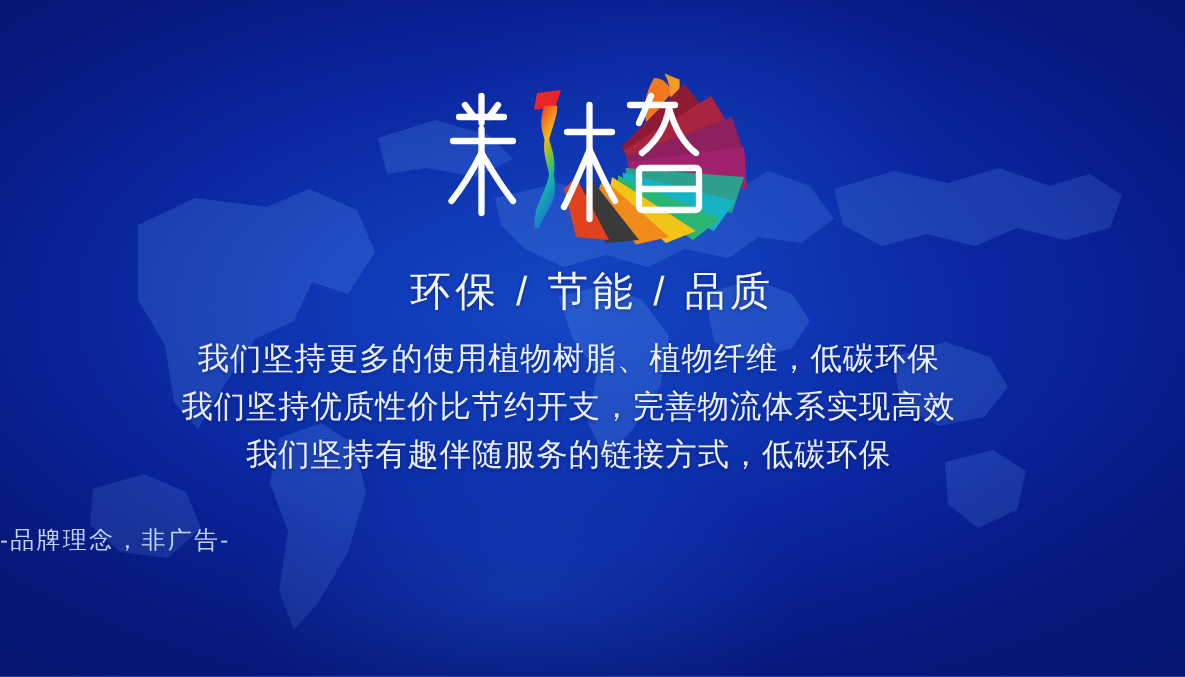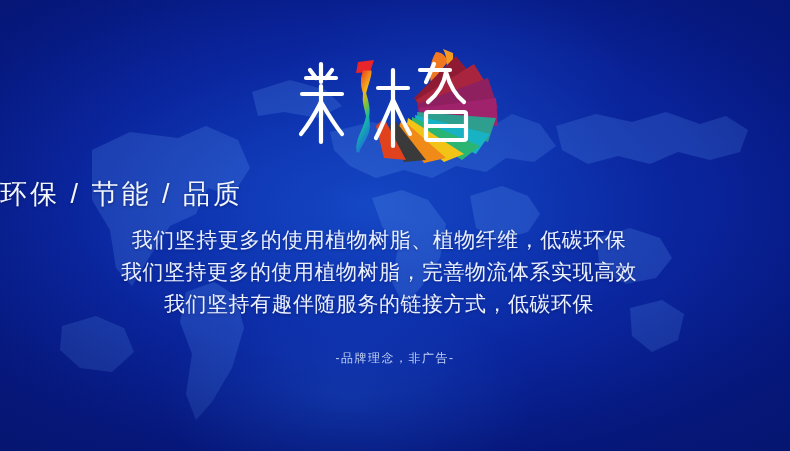--- a/index.html
+++ b/index.html
@@ -44,20 +44,21 @@
   .logo{
     position:absolute;
     left:296px;top:42px;
     width:212px;height:122px;
   }
   .logo svg{width:100%;height:100%;display:block;}
 
   
   .headline{
     position:absolute;left:0;top:176px;width:790px;
+    text-align:center;
     color:#f2f6ff;
     font-size:27px;
     letter-spacing:3px;
     font-weight:400;
     text-shadow:0 1px 3px rgba(0,10,60,.45);
     white-space:nowrap;
   }
   .lines{
     position:absolute;left:0;top:224px;width:758px;
     text-align:center;
@@ -66,23 +67,23 @@
     color:#eaf0ff;
     font-size:21px;
     line-height:32px;
     letter-spacing:.5px;
     font-weight:400;
     text-shadow:0 1px 3px rgba(0,10,60,.40);
     white-space:nowrap;
   }
   .footnote{
     position:absolute;left:0;top:350px;width:790px;
-    text-align:center;
+    text-align:left;
     color:#c4d2f2;
-    font-size:12px;
+    font-size:16px;
     letter-spacing:1.5px;
     white-space:nowrap;
   }
 </style>
 </head>
 <body>
 
 <div class="banner">
 
   <div class="bg-base"></div>
@@ -170,19 +171,19 @@
         <rect x="130" y="70" width="40" height="28" rx="2"></rect>
         <path d="M130 84 L170 84"></path>
       </g>
     </svg>
   </div>
 
   <div class="headline">环保 / 节能 / 品质</div>
 
   <div class="lines">
     <div class="line">我们坚持更多的使用植物树脂、植物纤维，低碳环保</div>
-    <div class="line">我们坚持更多的使用植物树脂，完善物流体系实现高效</div>
+    <div class="line">我们坚持优质性价比节约开支，完善物流体系实现高效</div>
     <div class="line">我们坚持有趣伴随服务的链接方式，低碳环保</div>
   </div>
 
   <div class="footnote">-品牌理念，非广告-</div>
 
 </div>
 
 </body></html>

